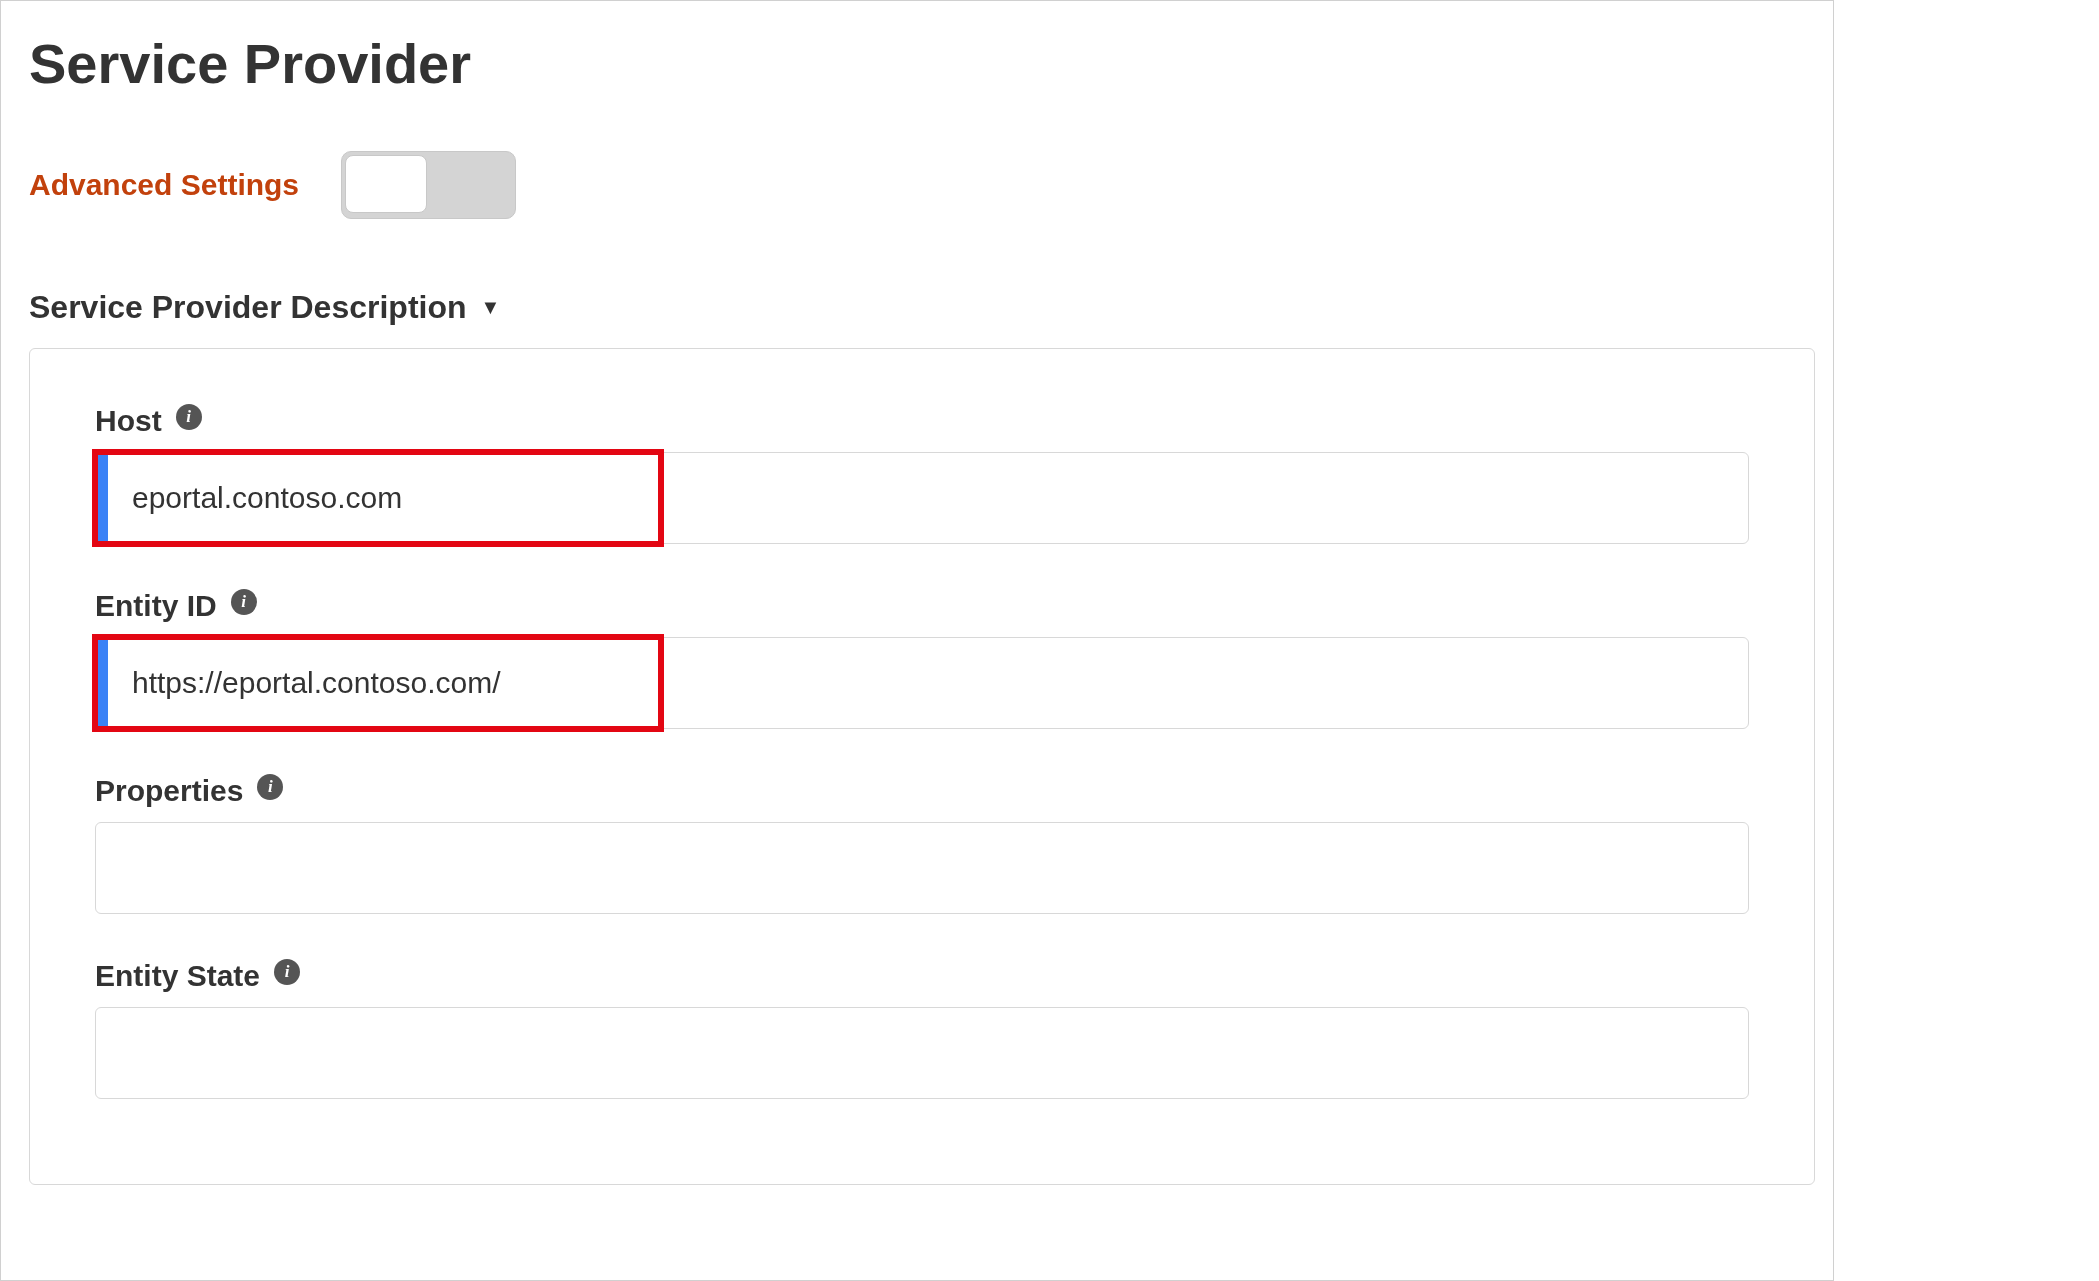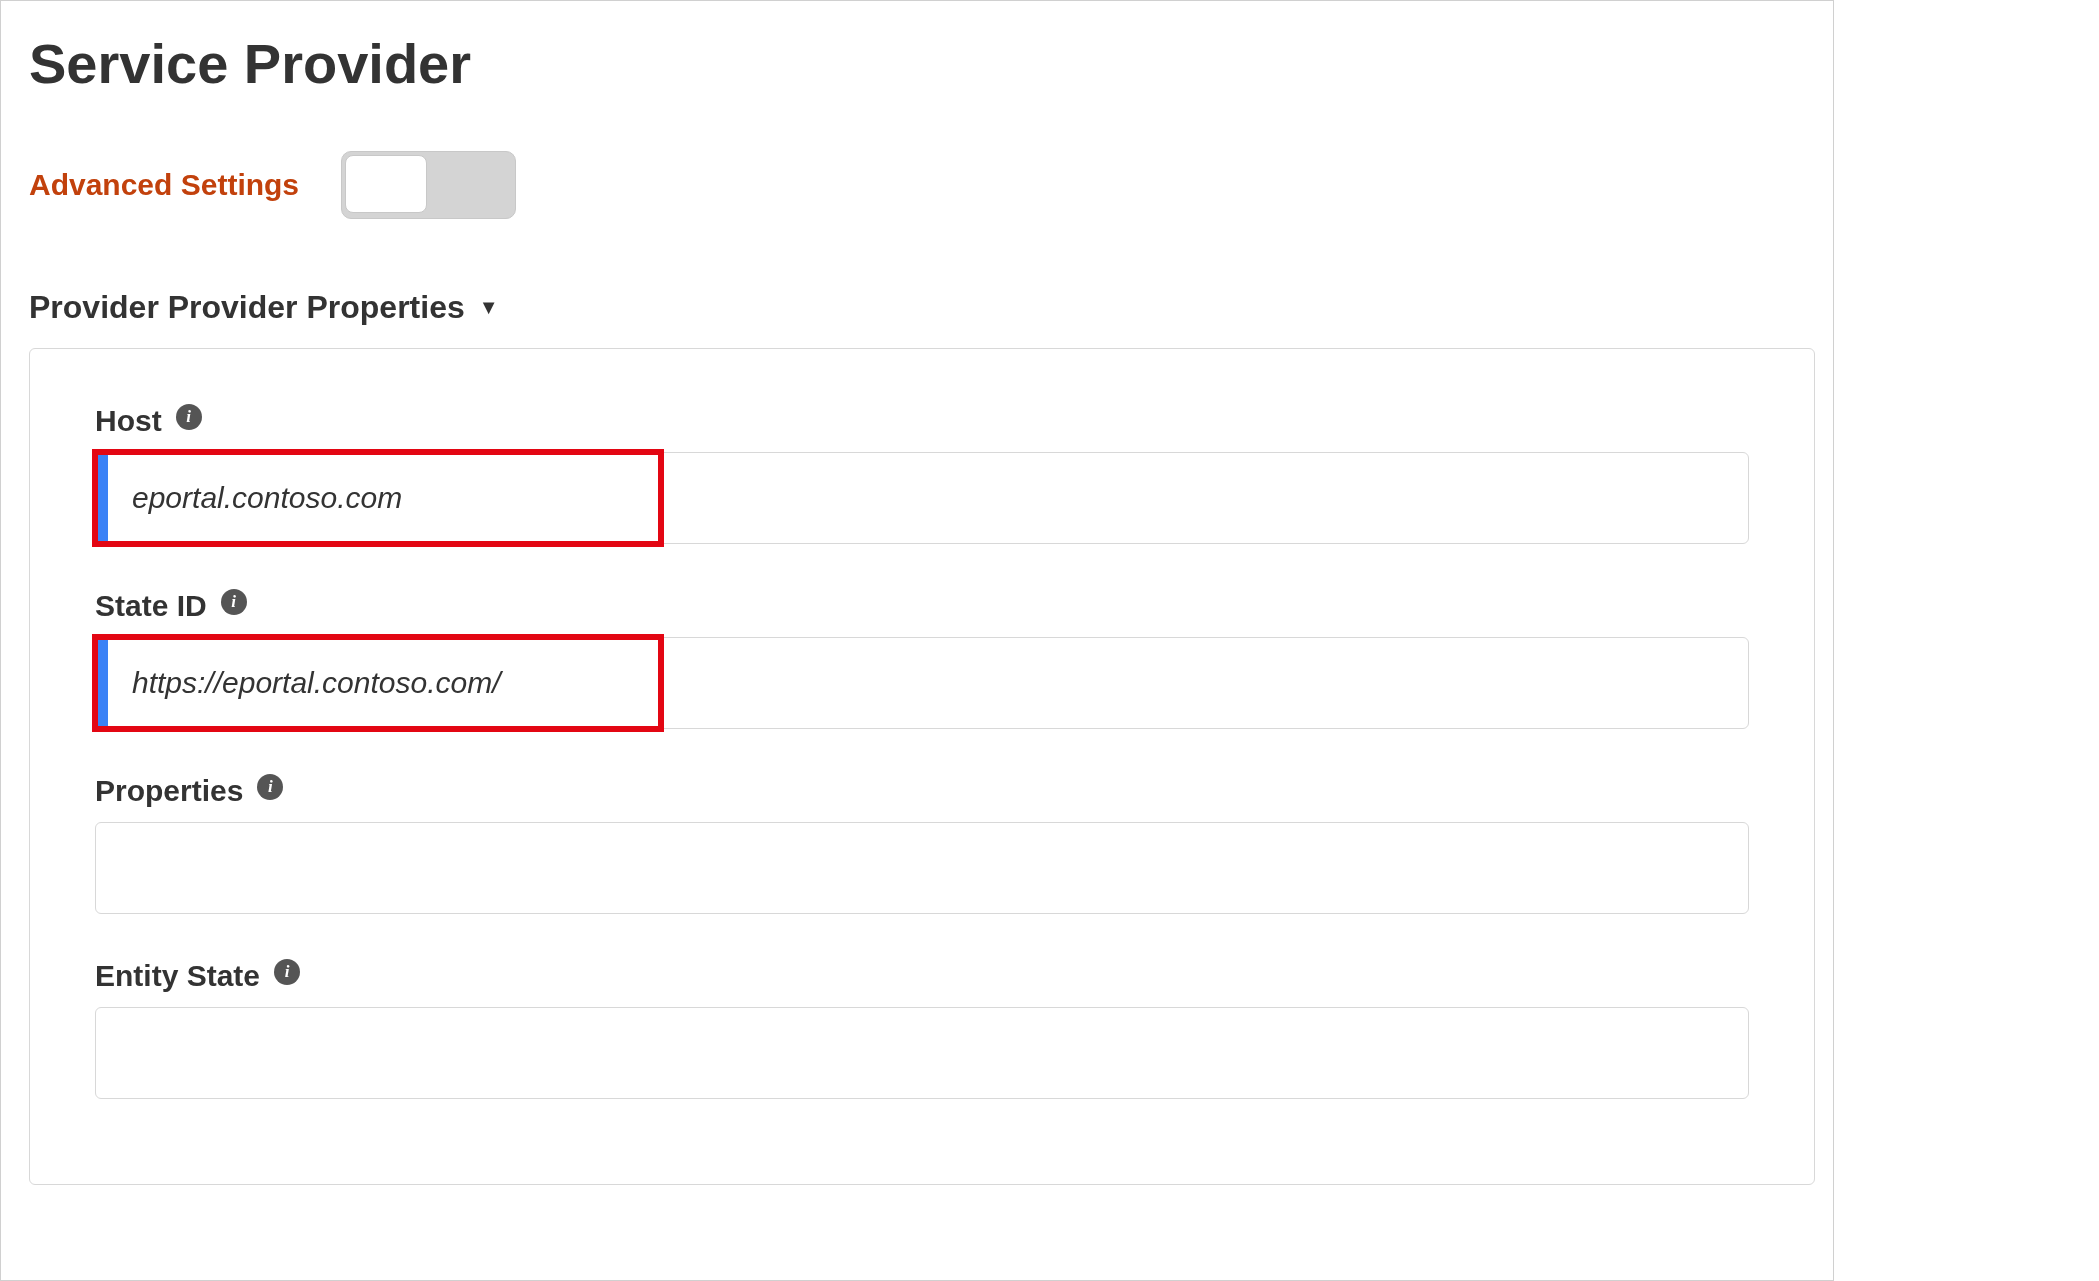--- a/index.html
+++ b/index.html
@@ -105,21 +105,20 @@
   }
   .text-input {
     width: 100%;
     height: 92px;
     border: 1px solid #d8d8d8;
     border-radius: 6px;
     font-size: 30px;
     padding: 0 36px;
     color: #333;
     background: #fff;
-    font-style: italic;
   }
   .highlight-wrap {
     position: relative;
     display: block;
   }
   .highlight-box {
     position: absolute;
     left: -3px;
     top: -3px;
     height: calc(100% + 6px);
@@ -147,41 +146,41 @@
   <h1 class="page-title">Service Provider</h1>
 
   <div class="advanced-row">
     <span class="advanced-label">Advanced Settings</span>
     <div class="toggle">
       <div class="toggle-knob"></div>
     </div>
   </div>
 
   <div class="section-header">
-    <span class="section-title">Provider Provider Properties</span>
+    <span class="section-title">Service Provider Description</span>
     <span class="chevron-down">▼</span>
   </div>
 
   <div class="properties-panel">
 
     <div class="field-group">
       <div class="field-label-row">
         <span class="field-label">Host</span>
         <span class="info-icon">i</span>
       </div>
       <div class="highlight-wrap">
         <div class="blue-strip"></div>
         <input type="text" class="text-input" value="eportal.contoso.com" style="">
         <div class="highlight-box"></div>
       </div>
     </div>
 
     <div class="field-group">
       <div class="field-label-row">
-        <span class="field-label">State ID</span>
+        <span class="field-label">Entity ID</span>
         <span class="info-icon">i</span>
       </div>
       <div class="highlight-wrap">
         <div class="blue-strip"></div>
         <input type="text" class="text-input" value="https://eportal.contoso.com/" style="">
         <div class="highlight-box"></div>
       </div>
     </div>
 
     <div class="field-group">

